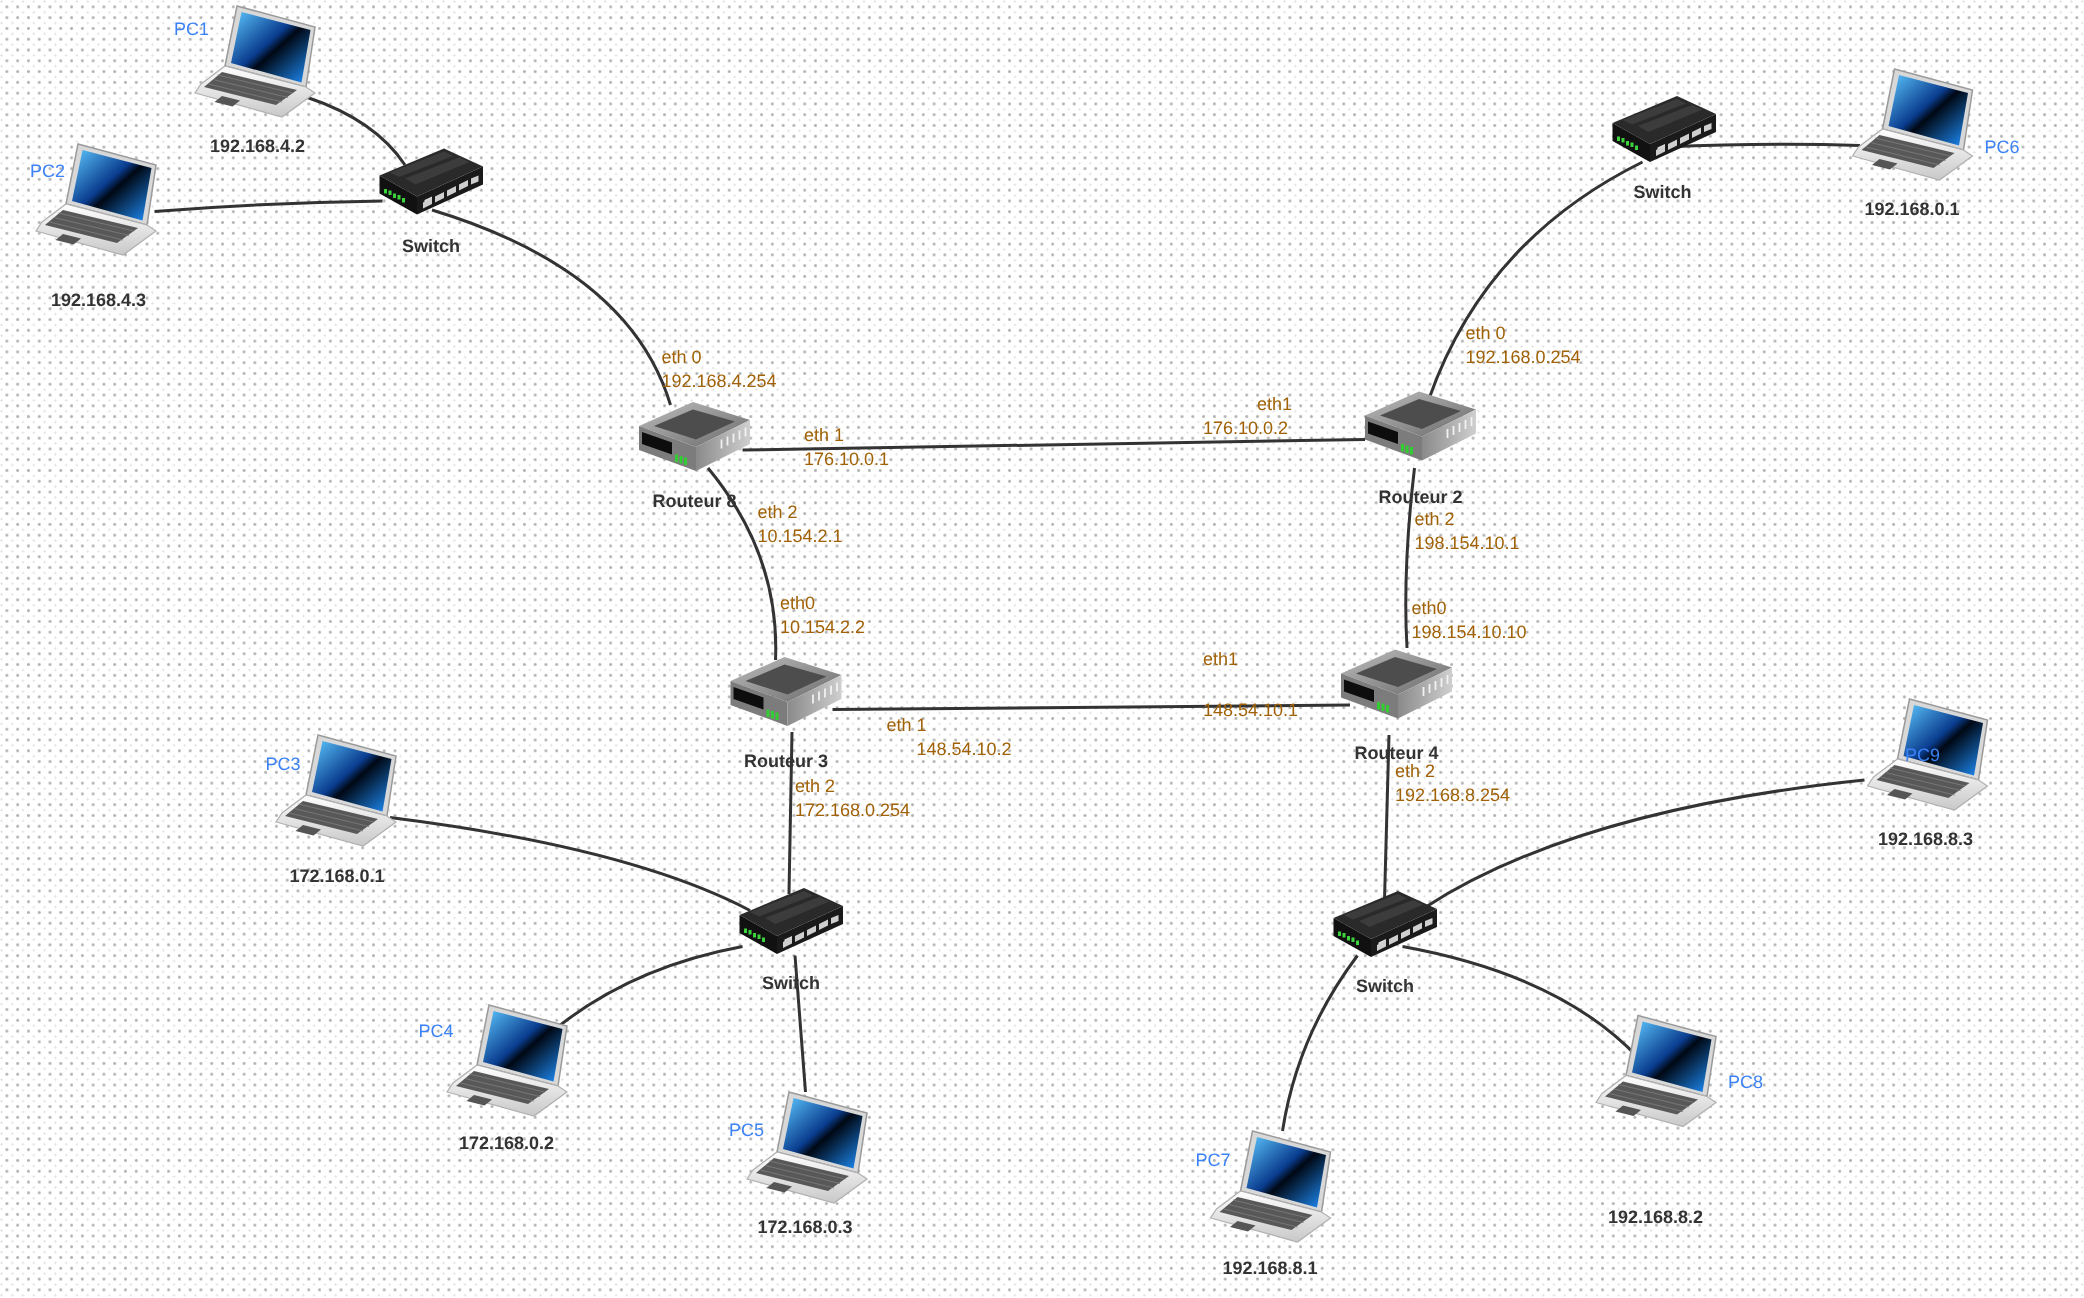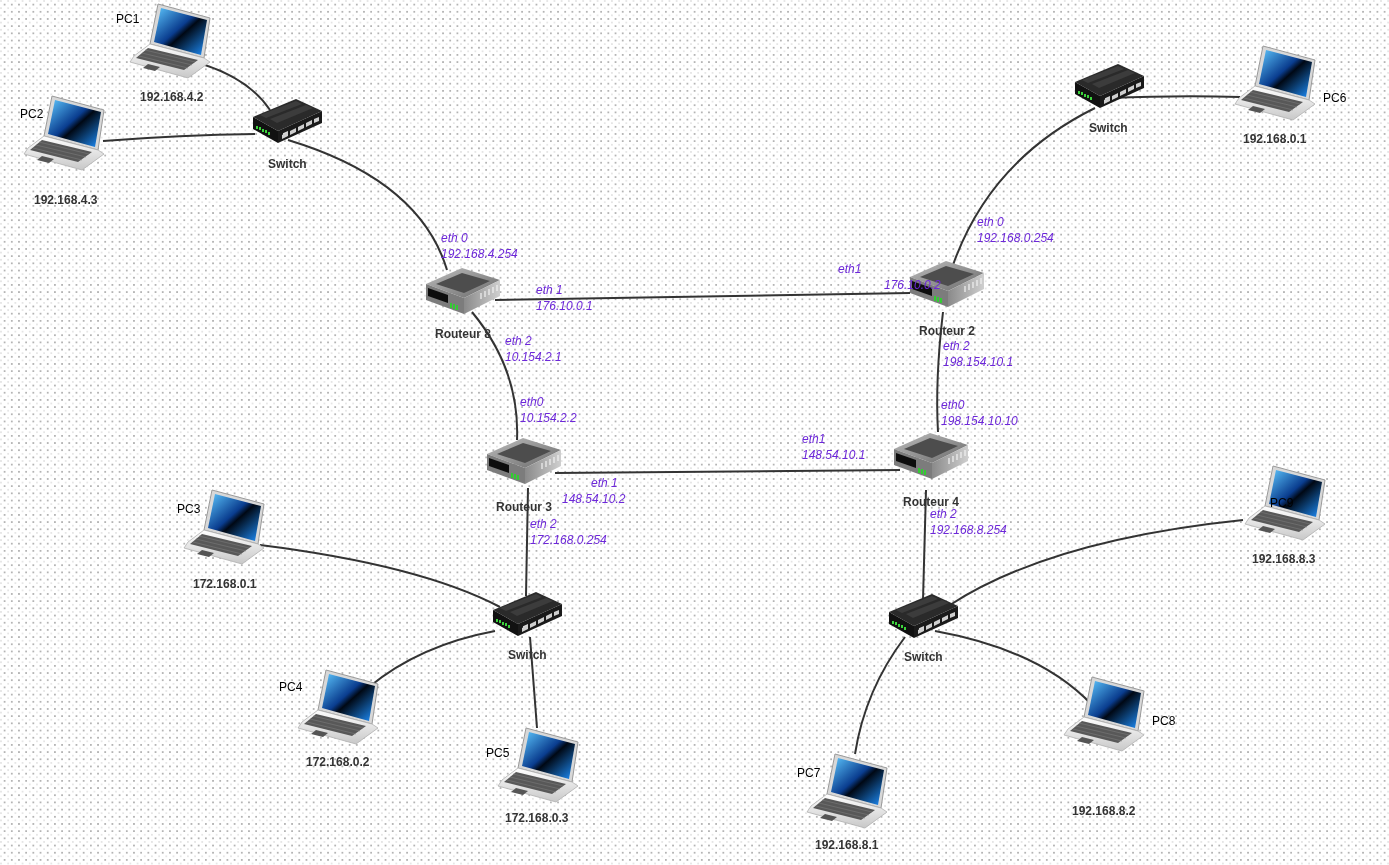--- a/index.html
+++ b/index.html
@@ -7,23 +7,23 @@
     width:1389px; height:865px; position:relative; overflow:hidden;
     background-color:#ffffff;
     background-image:
       radial-gradient(circle, #b4b4b4 0.8px, transparent 1.1px),
       radial-gradient(circle, #e2e2e2 0.6px, transparent 0.9px);
     background-size: 7.2px 7.2px, 7.2px 7.2px;
     background-position: 1px 1px, 4.6px 4.6px;
     font-family: "Liberation Sans", sans-serif;
   }
   #canvas { position:absolute; left:0; top:0; width:1389px; height:865px; }
-  .lbl { position:absolute; font-size:12px; color:#000000; line-height:15px; white-space:nowrap; }
+  .lbl { position:absolute; font-size:12px; color:#3b82f6; line-height:15px; white-space:nowrap; }
   .bold { font-weight:bold; color:#333; }
-  .ip { position:absolute; font-size:12px; color:#6d28d9; line-height:16px; white-space:nowrap;font-style:italic; }
+  .ip { position:absolute; font-size:12px; color:#a16207; line-height:16px; white-space:nowrap; }
 </style>
 </head>
 <body>
 
 <svg id="canvas" viewBox="0 0 1389 865" xmlns="http://www.w3.org/2000/svg">
   <defs>
     <linearGradient id="scr" x1="0" y1="0" x2="1" y2="1">
       <stop offset="0" stop-color="#5ec8ff"></stop>
       <stop offset="0.45" stop-color="#0a3d8f"></stop>
       <stop offset="0.55" stop-color="#000814"></stop>
@@ -174,29 +174,29 @@
 <div class="ip" style="left:441px;top:230px">eth 0</div>
 <div class="ip" style="left:441px;top:246px">192.168.4.254</div>
 <div class="ip" style="left:536px;top:282px">eth 1</div>
 <div class="ip" style="left:536px;top:298px">176.10.0.1</div>
 <div class="ip" style="left:505px;top:333px">eth 2</div>
 <div class="ip" style="left:505px;top:349px">10.154.2.1</div>
 
 <div class="ip" style="left:977px;top:214px">eth 0</div>
 <div class="ip" style="left:977px;top:230px">192.168.0.254</div>
 <div class="ip" style="left:838px;top:261px">eth1</div>
-<div class="ip" style="left:884px;top:277px">176.10.0.2</div>
+<div class="ip" style="left:802px;top:277px">176.10.0.2</div>
 <div class="ip" style="left:943px;top:338px">eth 2</div>
 <div class="ip" style="left:943px;top:354px">198.154.10.1</div>
 
 <div class="ip" style="left:520px;top:394px">eth0</div>
 <div class="ip" style="left:520px;top:410px">10.154.2.2</div>
 <div class="ip" style="left:591px;top:475px">eth 1</div>
-<div class="ip" style="left:562px;top:491px">148.54.10.2</div>
+<div class="ip" style="left:611px;top:491px">148.54.10.2</div>
 <div class="ip" style="left:530px;top:516px">eth 2</div>
 <div class="ip" style="left:530px;top:532px">172.168.0.254</div>
 
 <div class="ip" style="left:941px;top:397px">eth0</div>
 <div class="ip" style="left:941px;top:413px">198.154.10.10</div>
 <div class="ip" style="left:802px;top:431px">eth1</div>
-<div class="ip" style="left:802px;top:447px">148.54.10.1</div>
+<div class="ip" style="left:802px;top:465px">148.54.10.1</div>
 <div class="ip" style="left:930px;top:506px">eth 2</div>
 <div class="ip" style="left:930px;top:522px">192.168.8.254</div>
 
 </body></html>

